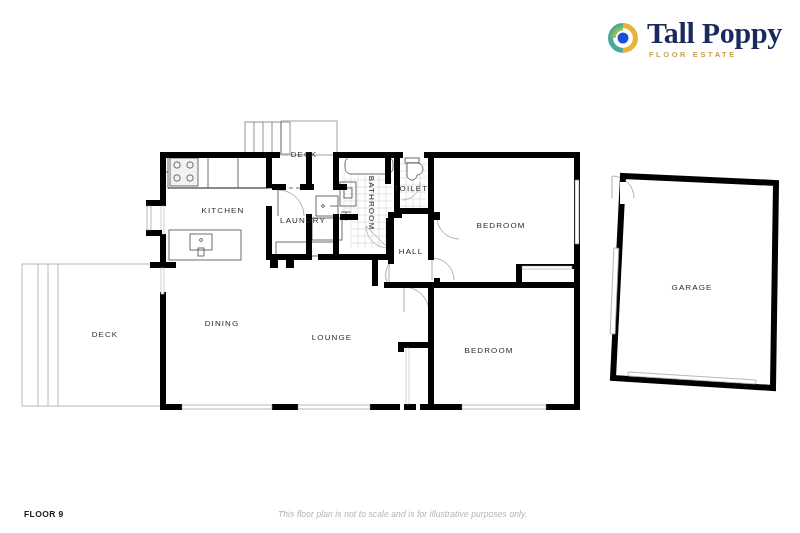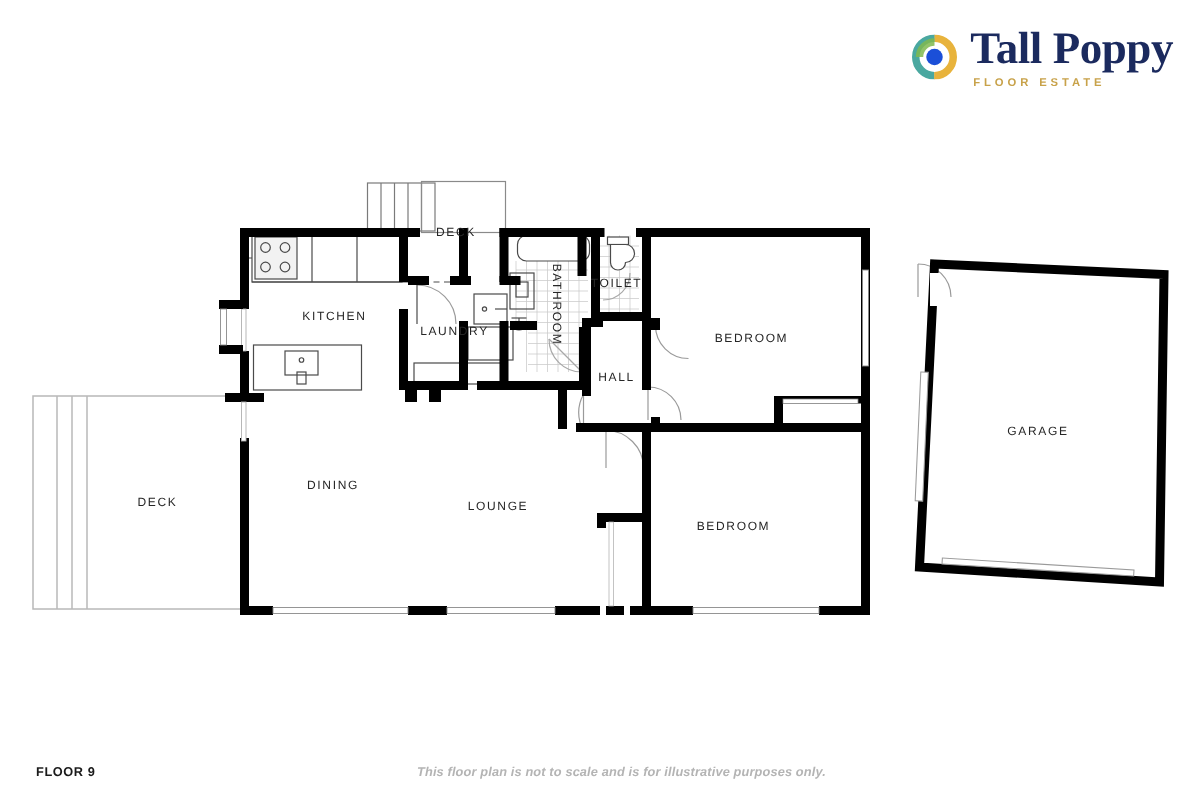--- a/index.html
+++ b/index.html
@@ -36,21 +36,21 @@
     margin-left:2px;
   }
 
   
   #floor-label{
     position:absolute;left:24px;bottom:14px;
     font-size:8.5px;font-weight:700;letter-spacing:.4px;color:#1a1a1a;
   }
   #disclaimer{
     position:absolute;left:278px;bottom:14px;
-    font-size:8.5px;font-style:italic;color:#b4b4b4;letter-spacing:.1px;font-weight:bold;
+    font-size:8.5px;font-style:italic;color:#b4b4b4;letter-spacing:.1px;
   }
 
   
   #plan{position:absolute;left:0;top:0;width:800px;height:533px;}
   .room-label{
     font-family:"Liberation Sans",sans-serif;
     font-size:8px;
     letter-spacing:1.1px;
     fill:#262626;
     text-anchor:middle;

